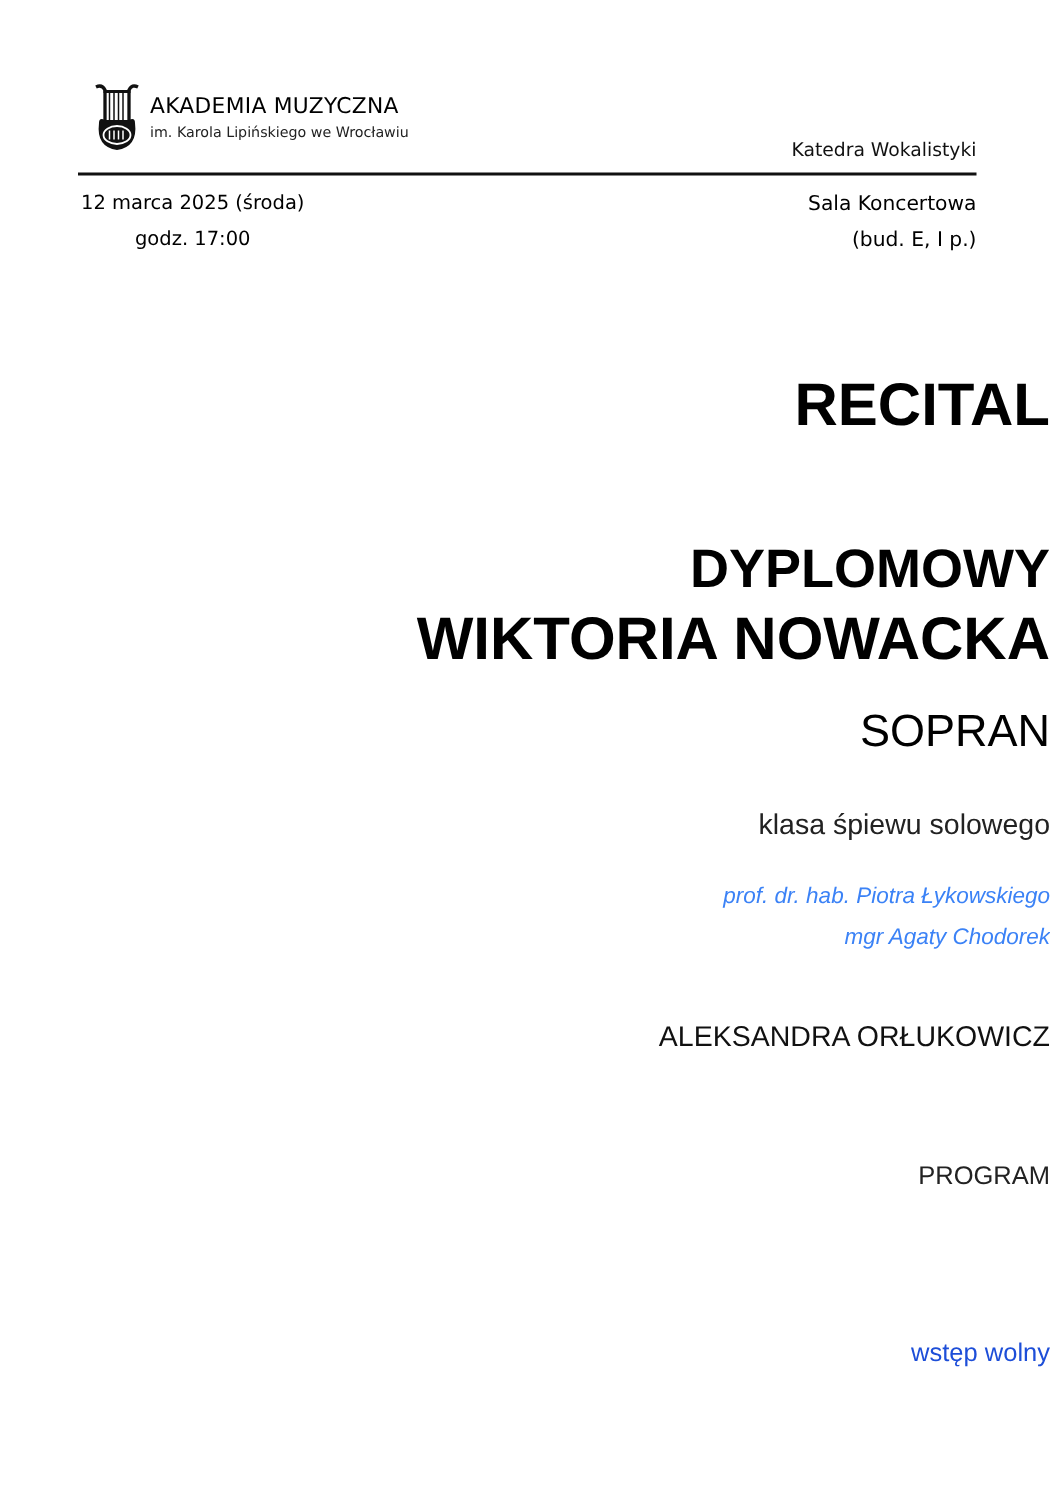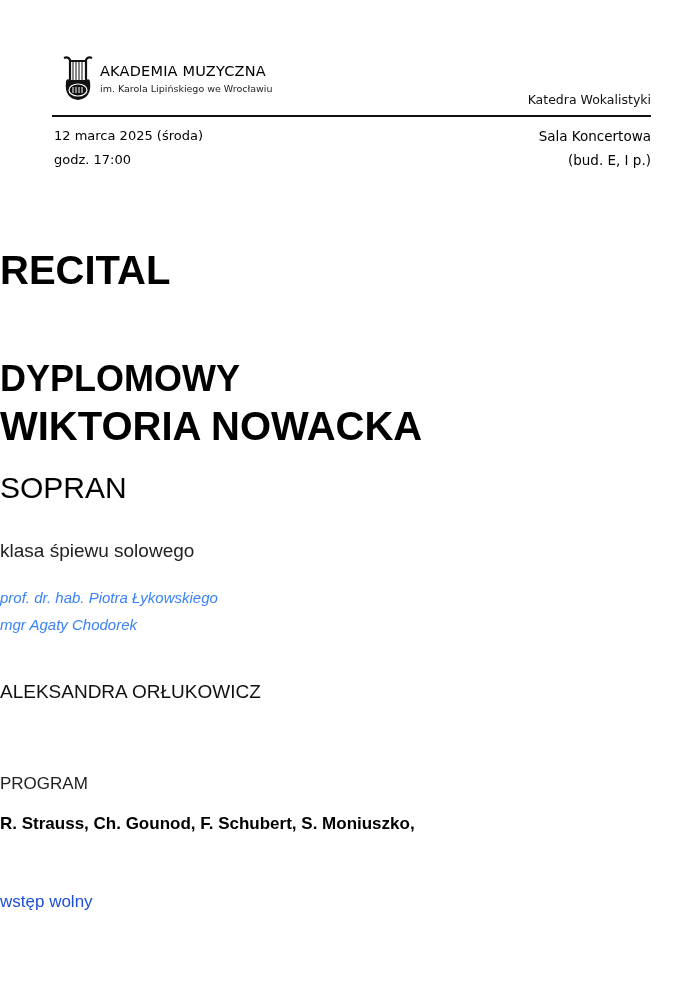--- a/index.html
+++ b/index.html
@@ -1,27 +1,27 @@
 <!DOCTYPE html>
 <html><head>
 <meta charset="utf-8">
 <style>
   html, body { margin: 0; padding: 0; background: #ffffff; }
   body { width: 700px; height: 1000px; position: relative; overflow: hidden; color: #000; }
   .sans { font-family: "Liberation Sans", sans-serif; }
-  .dejavu { font-family: "DejaVu Sans", sans-serif; }
+  .dejavu { font-family: "DejaVu Sans", sans-serif; text-align: center; }
   .abs { position: absolute; }
   .logo { left: 58px; top: 54px; width: 40px; height: 48px; }
   .logo-title { left: 100px; top: 63px; font-size: 14.5px; letter-spacing: 0.2px; }
   .logo-sub { left: 100px; top: 83px; font-size: 9.5px; color: #222; }
   .dept { right: 49px; top: 92px; font-size: 12.5px; color: #111; }
   .rule { left: 52px; width: 599px; top: 115px; height: 2px; background: #111; }
   .date { left: 54px; top: 124px; font-size: 13px; line-height: 24px; }
   .venue { right: 49px; top: 124px; font-size: 13.5px; line-height: 24px; text-align: right; }
-  .center { left: 0; width: 700px; text-align: left; }
+  .center { left: 0; width: 700px; text-align: right; }
   .h-recital { top: 246px; font-size: 40px; font-weight: bold; line-height: 48px; }
   .h-dyplomowy { top: 316px; font-size: 36px; font-weight: bold; line-height: 48px; margin-top: 39px; }
   .h-name { top: 402px; font-size: 40px; font-weight: bold; line-height: 48px; }
   .h-voice { top: 468px; font-size: 30px; line-height: 40px; }
   .klasa { top: 540px; font-size: 19px; color: #222; }
   .prof { top: 584px; font-size: 15px; font-style: italic; line-height: 27px; color: #3b82f6; }
   .piano-label { top: 680px; font-size: 19px; line-height: 24px; color: #111; }
   .program-label { top: 774px; font-size: 17px; color: #222; }
   .composers { top: 812px; font-size: 17px; font-weight: bold; line-height: 23px; }
   .entry { top: 892px; font-size: 17px; color: #1d4ed8; }
@@ -70,16 +70,15 @@
   <div>prof. dr. hab. Piotra Łykowskiego</div>
   <div>mgr Agaty Chodorek</div>
 </div>
 
 <div class="abs center sans piano-label">
   <div>ALEKSANDRA ORŁUKOWICZ</div>
 </div>
 
 <div class="abs center sans program-label">PROGRAM</div>
 <div class="abs center sans composers">
-  <div>R. Strauss, Ch. Gounod, F. Schubert, S. Moniuszko,</div>
 </div>
 
 <div class="abs center sans entry">wstęp wolny</div>
 
 </body></html>

